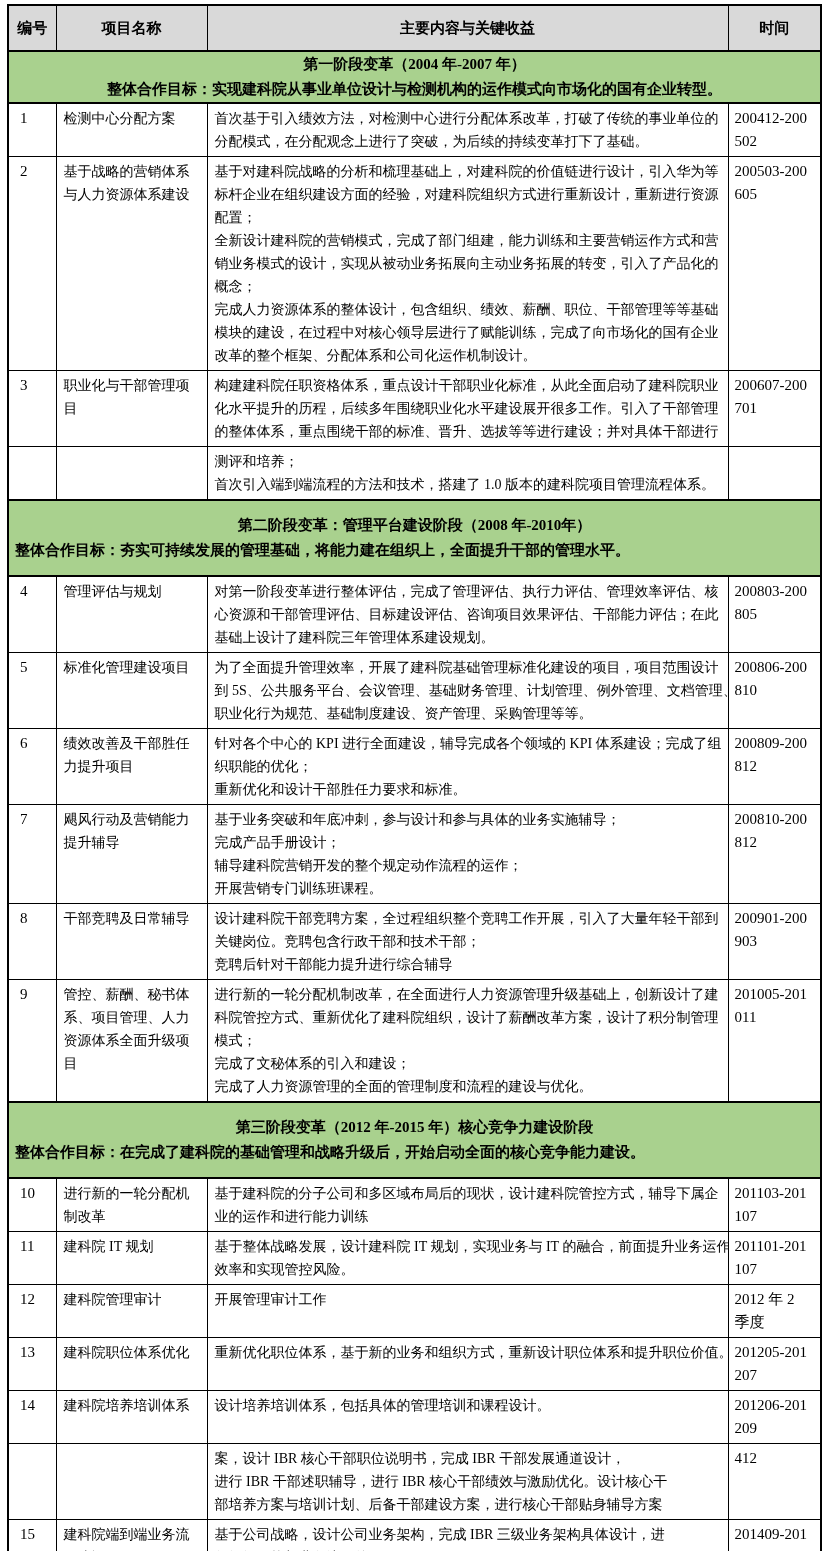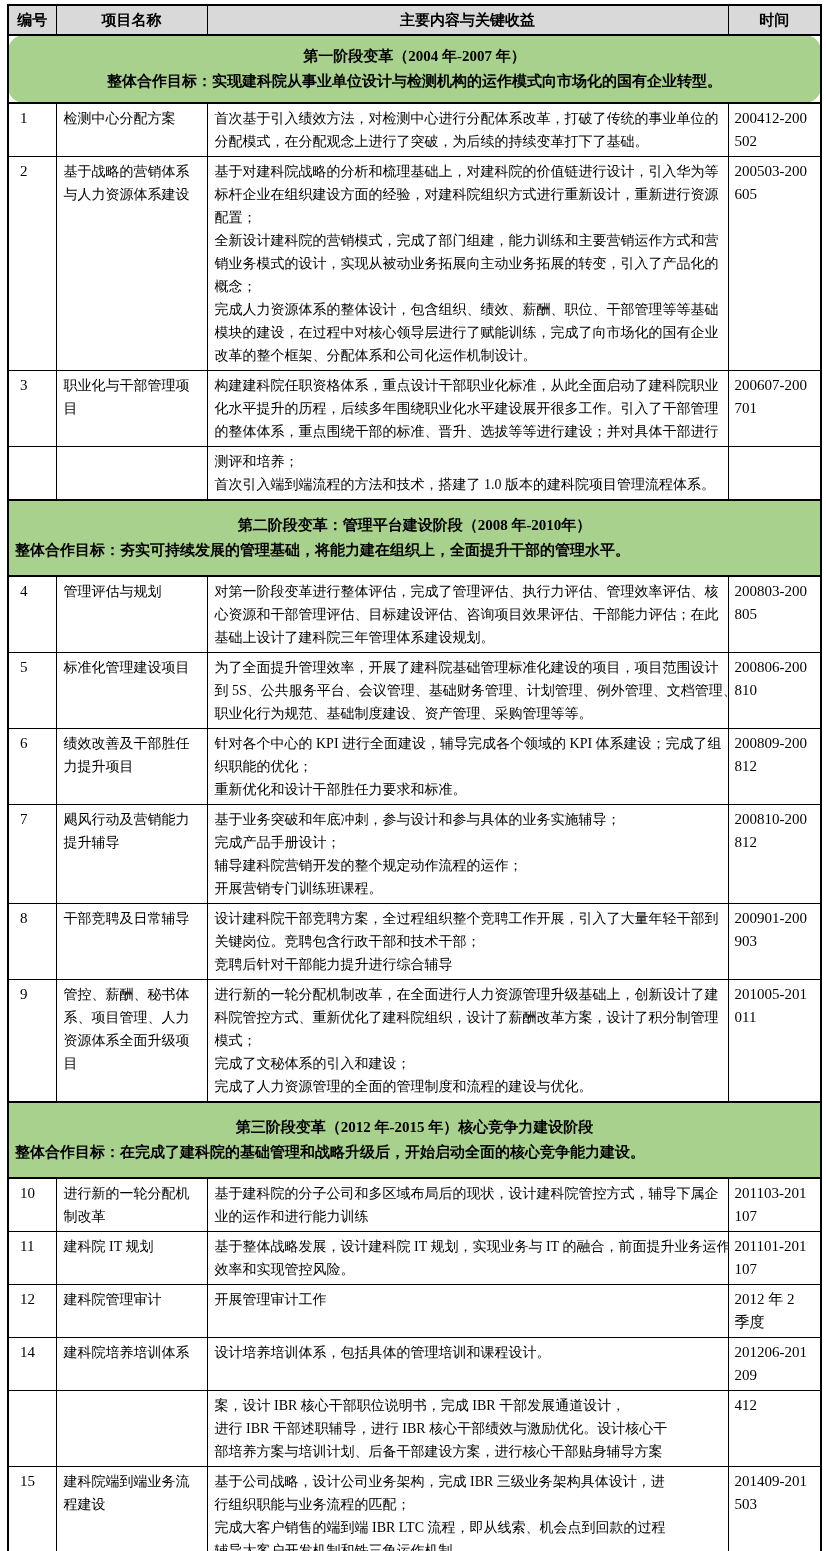--- a/index.html
+++ b/index.html
@@ -26,21 +26,21 @@
     vertical-align: top;
     box-sizing: border-box;
   }
 
   thead th {
     background: #d9d9d9;
     font-weight: 700;
     text-align: center;
     font-size: 15px;
     line-height: 20px;
-    padding: 4px 2px;
+    padding: 12px 2px;
   }
 
   td.no {
     font-size: 15px;
     line-height: 23px;
     padding: 3px 3px 3px 11px;
   }
   td.name {
     font-size: 14px;
     line-height: 23px;
@@ -59,21 +59,21 @@
     padding: 3px 9px 3px 6px;
     word-break: break-all;
   }
 
   tr.phase td {
     background: #a9d18e;
     border-top: 2px solid #000;
     border-bottom: 2px solid #000;
     padding: 12px 3px;
   }
-  tr.phase.tall td { padding: 8px 3px; border-radius: 16px; }
+  tr.phase.tall td { padding: 0 3px; }
   .phase-title {
     font-weight: 700;
     font-size: 15px;
     text-align: center;
     line-height: 25px;
   }
   .phase-goal {
     font-weight: 700;
     font-size: 15px;
     text-align: left;
@@ -224,20 +224,26 @@
 效率和实现管控风险。</td>
       <td class="time">201101-201107</td>
     </tr>
     <tr>
       <td class="no">12</td>
       <td class="name">建科院管理审计</td>
       <td class="content">开展管理审计工作</td>
       <td class="time">2012 年 2 季度</td>
     </tr>
     <tr>
+      <td class="no">13</td>
+      <td class="name">建科院职位体系优化</td>
+      <td class="content">重新优化职位体系，基于新的业务和组织方式，重新设计职位体系和提升职位价值。</td>
+      <td class="time">201205-201207</td>
+    </tr>
+    <tr>
       <td class="no">14</td>
       <td class="name">建科院培养培训体系</td>
       <td class="content">设计培养培训体系，包括具体的管理培训和课程设计。</td>
       <td class="time">201206-201209</td>
     </tr>
     <tr>
       <td class="no"></td>
       <td class="name"></td>
       <td class="content">案，设计 IBR 核心干部职位说明书，完成 IBR 干部发展通道设计，
 进行 IBR 干部述职辅导，进行 IBR 核心干部绩效与激励优化。设计核心干

